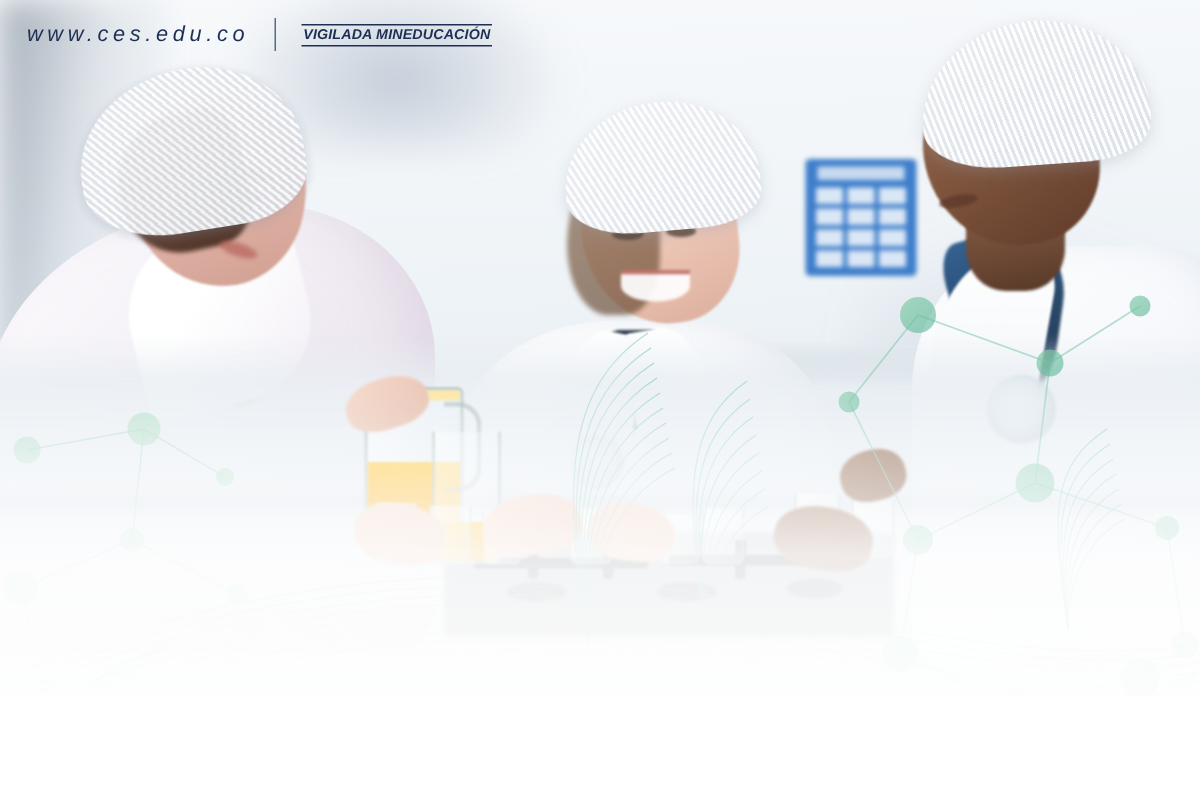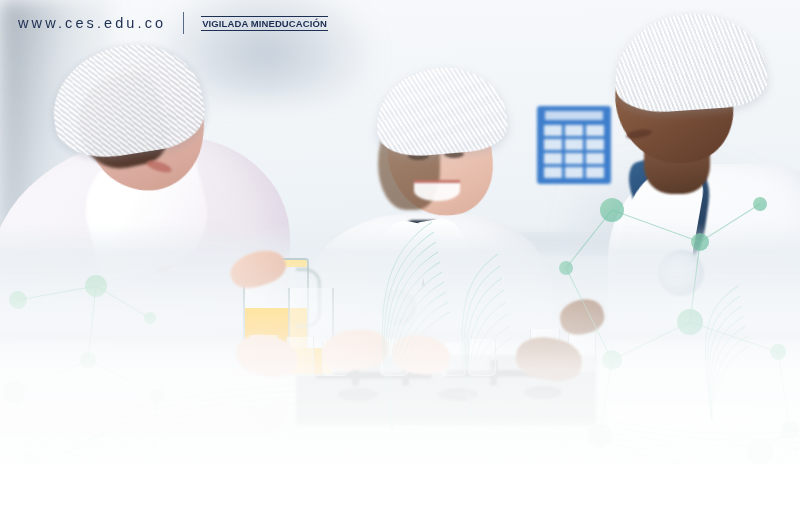--- a/index.html
+++ b/index.html
@@ -11,20 +11,21 @@
   body {
     font-family: "Liberation Sans", sans-serif;
   }
 
   .banner {
     position: relative;
     width: 800px;
     height: 464px;
     overflow: hidden;
     background: #f2f5f8;
+    font-style: italic;
   }
 
   
   .photo {
     position: absolute;
     inset: 0;
     overflow: hidden;
   }
 
   

